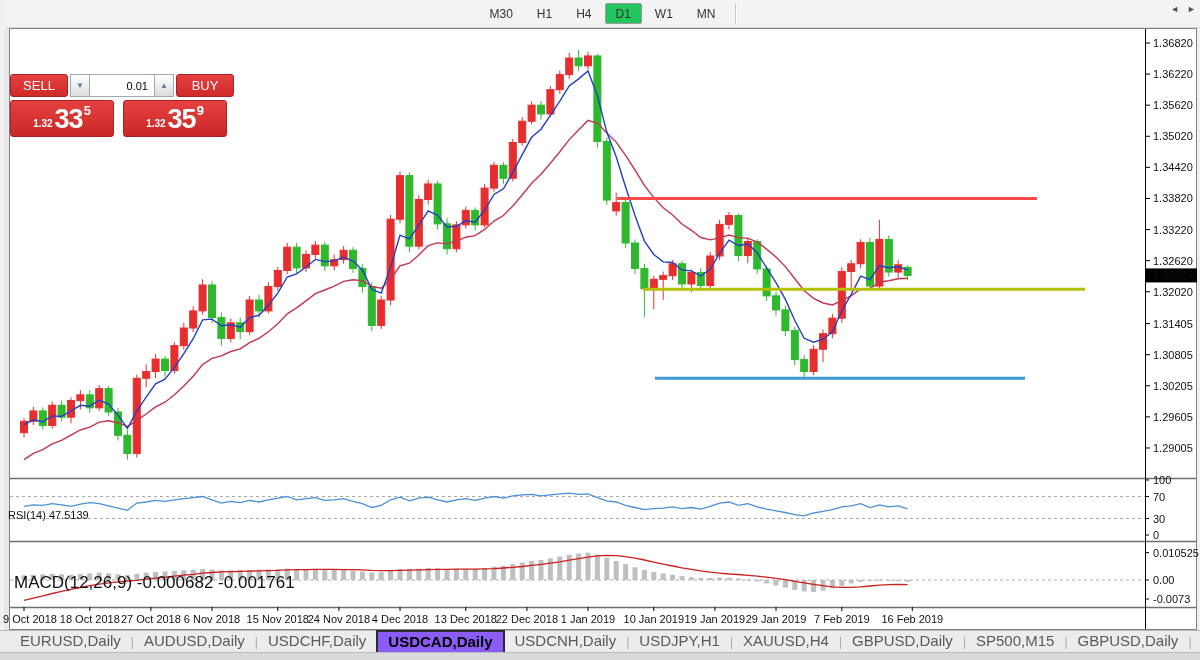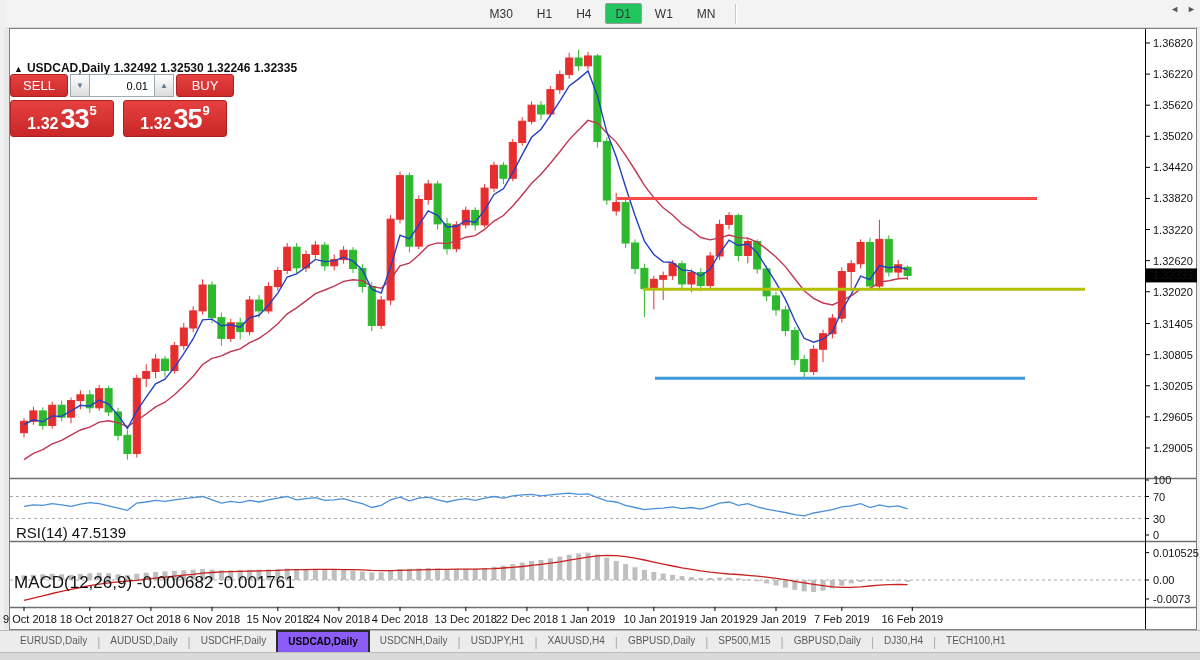--- a/index.html
+++ b/index.html
@@ -16,47 +16,47 @@
   .tb-sep { width:1px; height:20px; background:#c8c8c8; margin:0 6px; box-shadow:1px 0 0 #ffffff; }
 
   
   #workspace { position:absolute; left:0; top:28px; width:1200px; height:632px; }
   #plot { position:absolute; left:0; top:0; }
   svg text { font-family:"Liberation Sans", sans-serif; font-size:11px; fill:#111; }
 
   #ohlc-title { position:absolute; left:14px; top:33px; font-size:12px; font-weight:bold; color:#111; z-index:5; }
   #ohlc-title .tri { font-size:9px; margin-right:4px; }
 
-  #rsi-label { position:absolute; left:16px; top:481px; font-size:15px; color:#111; z-index:5;margin-top:15px; }
+  #rsi-label { position:absolute; left:8px; top:481px; font-size:11px; color:#111; z-index:5; }
   #macd-label { position:absolute; left:14px; top:545px; font-size:17px; color:#111; z-index:5; }
 
   
   #trade-panel { position:absolute; left:10px; top:46px; width:226px; z-index:6; }
   .tp-row1 { display:flex; height:23px; }
   .btn-red { background:linear-gradient(#e64040,#cf2b2b); color:#fff; border:1px solid #a82020;
     border-radius:3px; font-size:13px; display:flex; align-items:center; justify-content:center; cursor:pointer; }
   #sell-btn { width:58px; }
   #buy-btn { width:58px; }
   .stepper { width:20px; background:linear-gradient(#ffffff,#dcdcdc); border:1px solid #9daab5;
     color:#5b7a9d; font-size:8px; display:flex; align-items:center; justify-content:center; cursor:pointer; }
   #vol-wrap { display:flex; margin:0 2px; }
   #volume-input { width:64px; border:1px solid #9daab5; border-left:none; border-right:none;
     font-size:11px; text-align:right; padding-right:6px; color:#000; background:#fff; }
   .tp-row2 { display:flex; margin-top:3px; gap:9px; }
   .price-box { width:104px; height:37px; background:linear-gradient(#e64040,#c92828); border:1px solid #a82020;
     border-radius:3px; color:#fff; display:flex; align-items:flex-end; justify-content:center;
     padding-bottom:2px; cursor:pointer; }
-  .price-box .small { font-size:16px; font-weight:bold; line-height:20px; margin-right:2px; }
+  .price-box .small { font-size:10px; font-weight:bold; line-height:20px; margin-right:2px; }
   .price-box .big { font-size:27px; font-weight:bold; line-height:29px; letter-spacing:-1px; }
   .price-box .sup { font-size:13px; font-weight:bold; line-height:12px; align-self:flex-start; margin-top:4px; margin-left:1px; }
 
   
   #tabbar { position:absolute; left:0; top:630px; width:1200px; height:22px; background:#ececec;
     border-top:1px solid #b8b8b8; display:flex; align-items:flex-end; padding-left:10px; z-index:7; }
-  .tab { font-size:10px; color:#5a5a5a; padding:0 10px; line-height:20px; height:21px; white-space:nowrap; cursor:pointer; }
+  .tab { font-size:15px; color:#5a5a5a; padding:0 10px; line-height:20px; height:21px; white-space:nowrap; cursor:pointer; }
   .tab.active { background:#8b5cf6; color:#000; border:2px solid #2b2b2b; border-bottom:none; height:22px;
     line-height:19px; font-weight:bold; }
   .tab-sep { color:#aaa; line-height:20px; font-size:12px; }
   #tab-scroll { position:absolute; right:4px; top:4px; display:flex; gap:8px; color:#555; font-size:9px; }
   #tab-scroll span { cursor:pointer; }
   #statusstrip { position:absolute; left:0; top:652px; width:1200px; height:8px; background:#d9d9d9; border-top:1px solid #bdbdbd; }
 </style>
 </head>
 <body>
 
@@ -454,23 +454,20 @@
           <text x="714.9" y="623" text-anchor="middle">19 Jan 2019</text>
           <line x1="776" y1="607" x2="776" y2="611" stroke="#000"></line>
           <text x="776" y="623" text-anchor="middle">29 Jan 2019</text>
           <line x1="841.8000000000001" y1="607" x2="841.8000000000001" y2="611" stroke="#000"></line>
           <text x="841.8000000000001" y="623" text-anchor="middle">7 Feb 2019</text>
           <line x1="912.3000000000001" y1="607" x2="912.3000000000001" y2="611" stroke="#000"></line>
           <text x="912.3000000000001" y="623" text-anchor="middle">16 Feb 2019</text>
         </g>
       </svg>
 
-    <div id="ohlc-title">
-      <span class="tri">▲</span><span>USDCAD,Daily  1.32492 1.32530 1.32246 1.32335</span>
-    </div>
 
     <div id="trade-panel">
       <div class="tp-row1">
         <div class="btn-red" id="sell-btn">SELL</div>
         <div id="vol-wrap">
           <div class="stepper">
               <span>▼</span>
             </div>
           <input id="volume-input" value="0.01" style="">
           <div class="stepper">

